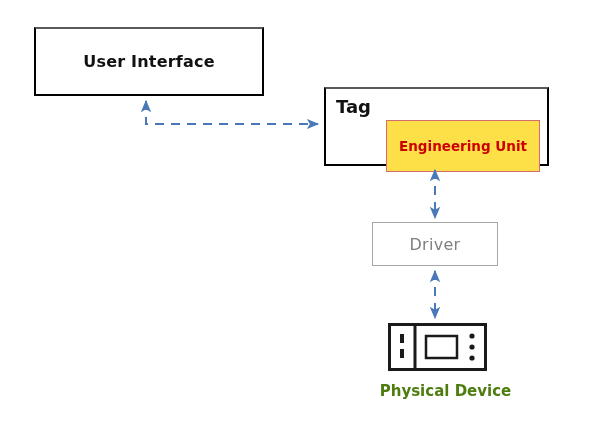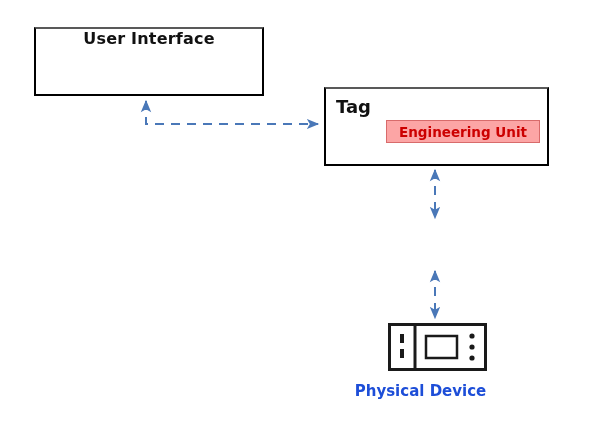--- a/index.html
+++ b/index.html
@@ -27,20 +27,21 @@
   }
 
   
   #ui-box {
     left: 34px;
     top: 27px;
     width: 230px;
     height: 69px;
     border: 2px solid #000000;
     border-top-color: #595959;
+    align-items: center;
     justify-content: center;
   }
   #ui-box .label {
     font-size: 16px;
     font-weight: bold;
     color: #111111;
     letter-spacing: .2px;
   }
 
   
@@ -60,24 +61,24 @@
     font-weight: bold;
     color: #111111;
   }
 
   
   #eu-box {
     position: absolute;
     left: 60px;
     top: 31px;
     width: 154px;
-    height: 23px;
+    height: 52px;
     box-sizing: border-box;
     border: 1.5px solid #d86b6b;
-    background: #fca5a5;
+    background: #fde047;
     display: flex;
     align-items: center;
     justify-content: center;
   }
   #eu-box .label {
     font-size: 13.5px;
     font-weight: bold;
     color: #cc0000;
     white-space: nowrap;
   }
@@ -111,45 +112,48 @@
   
   #device-icon {
     position: absolute;
     left: 388px;
     top: 323px;
     width: 99px;
     height: 48px;
   }
   #device-caption {
     position: absolute;
-    left: 313px;
+    left: 338px;
     top: 382px;
     width: 215px;
     text-align: center;
     font-size: 15px;
     font-weight: bold;
-    color: #1d4ed8;
+    color: #4d7c0f;
   }
 </style>
 </head>
 <body>
 
 <div id="canvas">
 
   <div class="box" id="ui-box">
     <span class="label">User Interface</span>
   </div>
 
   <div class="box" id="tag-box">
     <span id="tag-label">Tag</span>
     <div id="eu-box">
       <span class="label">Engineering Unit</span>
     </div>
   </div>
 
+  <div class="box" id="driver-box">
+    <span class="label">Driver</span>
+  </div>
 
   <svg id="arrows" viewBox="0 0 600 428">
     <defs>
       <marker id="ah-end" markerWidth="7" markerHeight="7" refX="5.6" refY="3" orient="auto" markerUnits="strokeWidth">
         <path d="M0,0.4 L6.2,3 L0,5.6 L1.5,3 Z" fill="#4a78b8"></path>
       </marker>
       <marker id="ah-start" markerWidth="7" markerHeight="7" refX="0.6" refY="3" orient="auto" markerUnits="strokeWidth">
         <path d="M6.2,0.4 L0,3 L6.2,5.6 L4.7,3 Z" fill="#4a78b8"></path>
       </marker>
     </defs>

